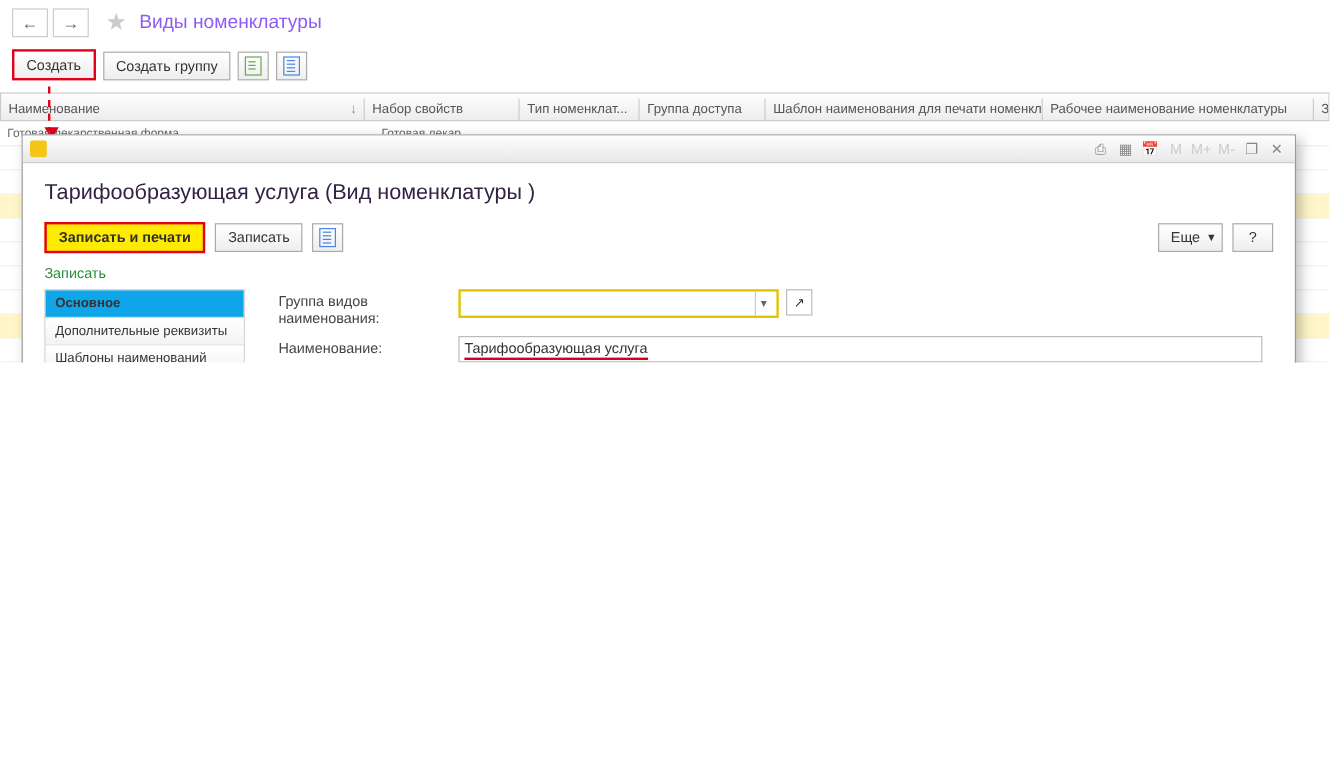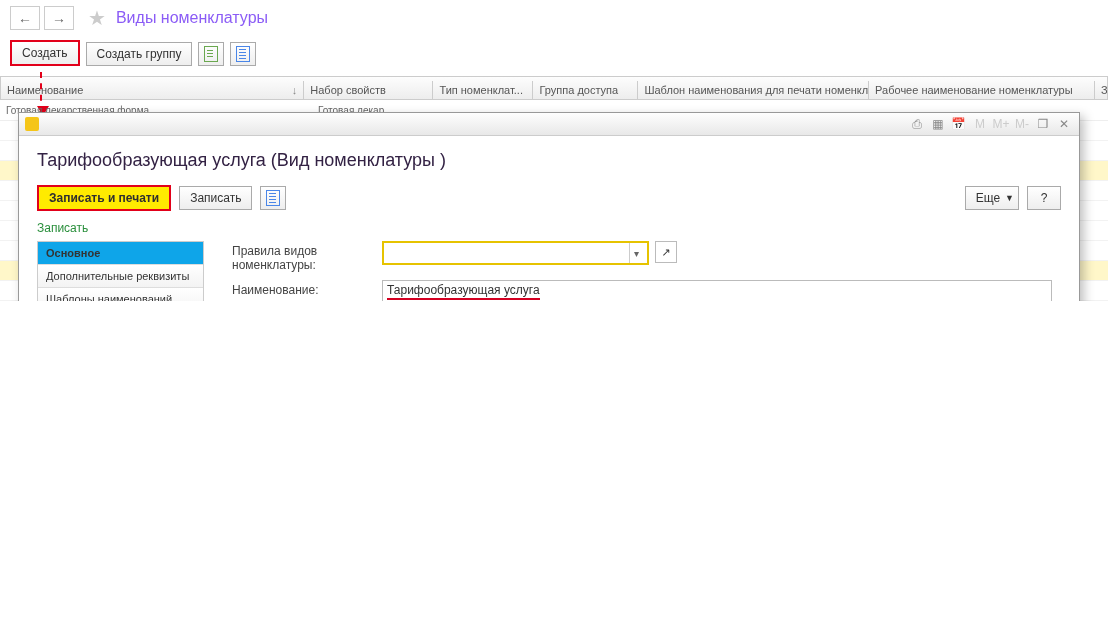--- a/index.html
+++ b/index.html
@@ -158,21 +158,21 @@
       <div class="side-tabs">
         <div class="tab active">Основное</div>
         <div class="tab">Дополнительные реквизиты</div>
         <div class="tab">Шаблоны наименований</div>
         <div class="tab">Панель быстрого отбора</div>
         <div class="tab">Значения по умолчанию</div>
       </div>
 
       <div class="form-area">
         <div class="form-row">
-          <div class="form-lbl">Правила видов номенклатуры:</div>
+          <div class="form-lbl">Группа видов наименования:</div>
           <div class="fld combo hl-yellow">
             <span></span>
             <span class="drop">▾</span>
           </div>
           <div class="ext-btn">↗</div>
         </div>
 
         <div class="form-row">
           <div class="form-lbl">Наименование:</div>
           <div class="fld wide">

